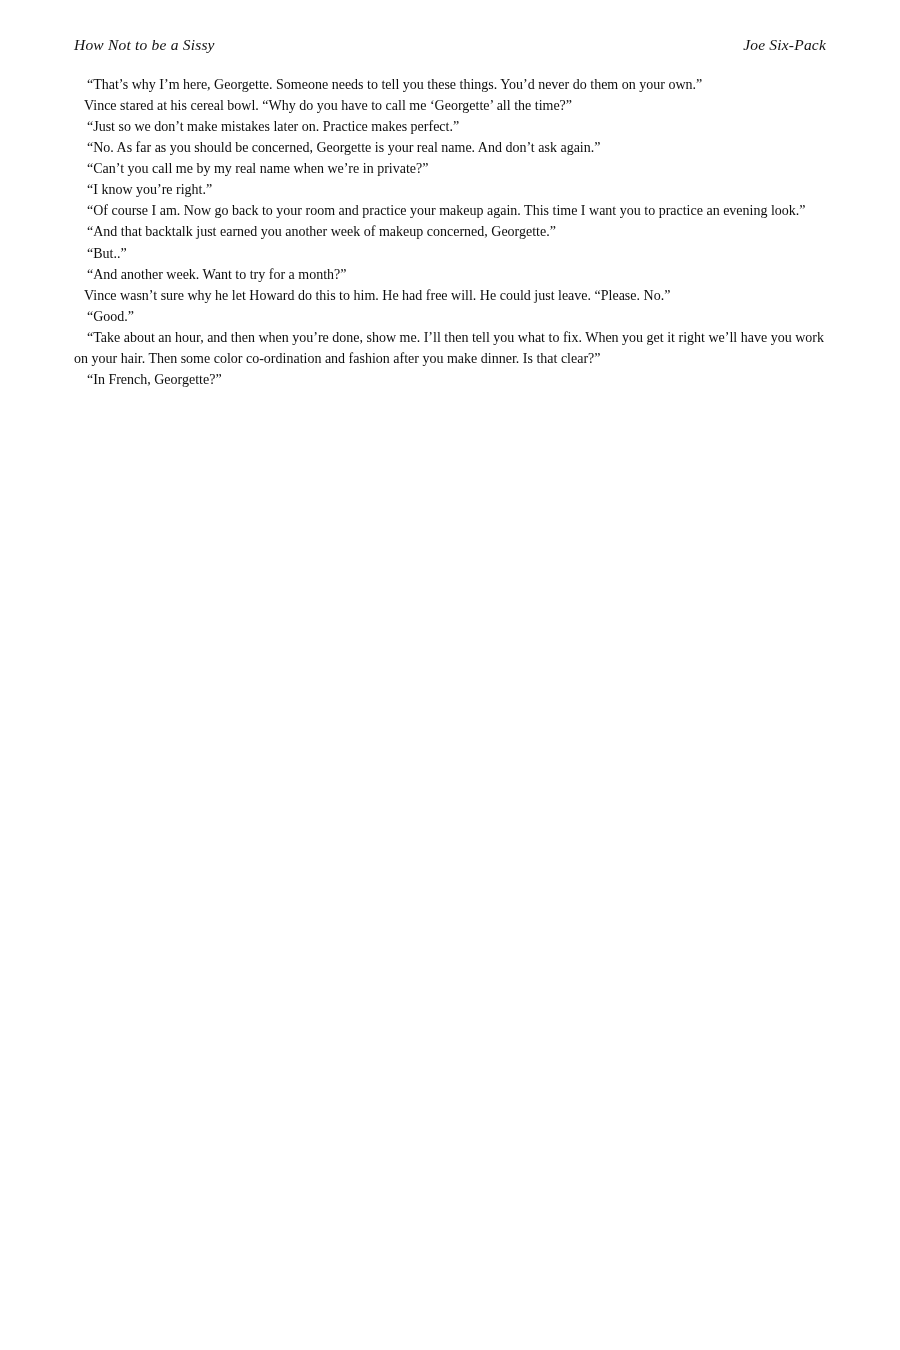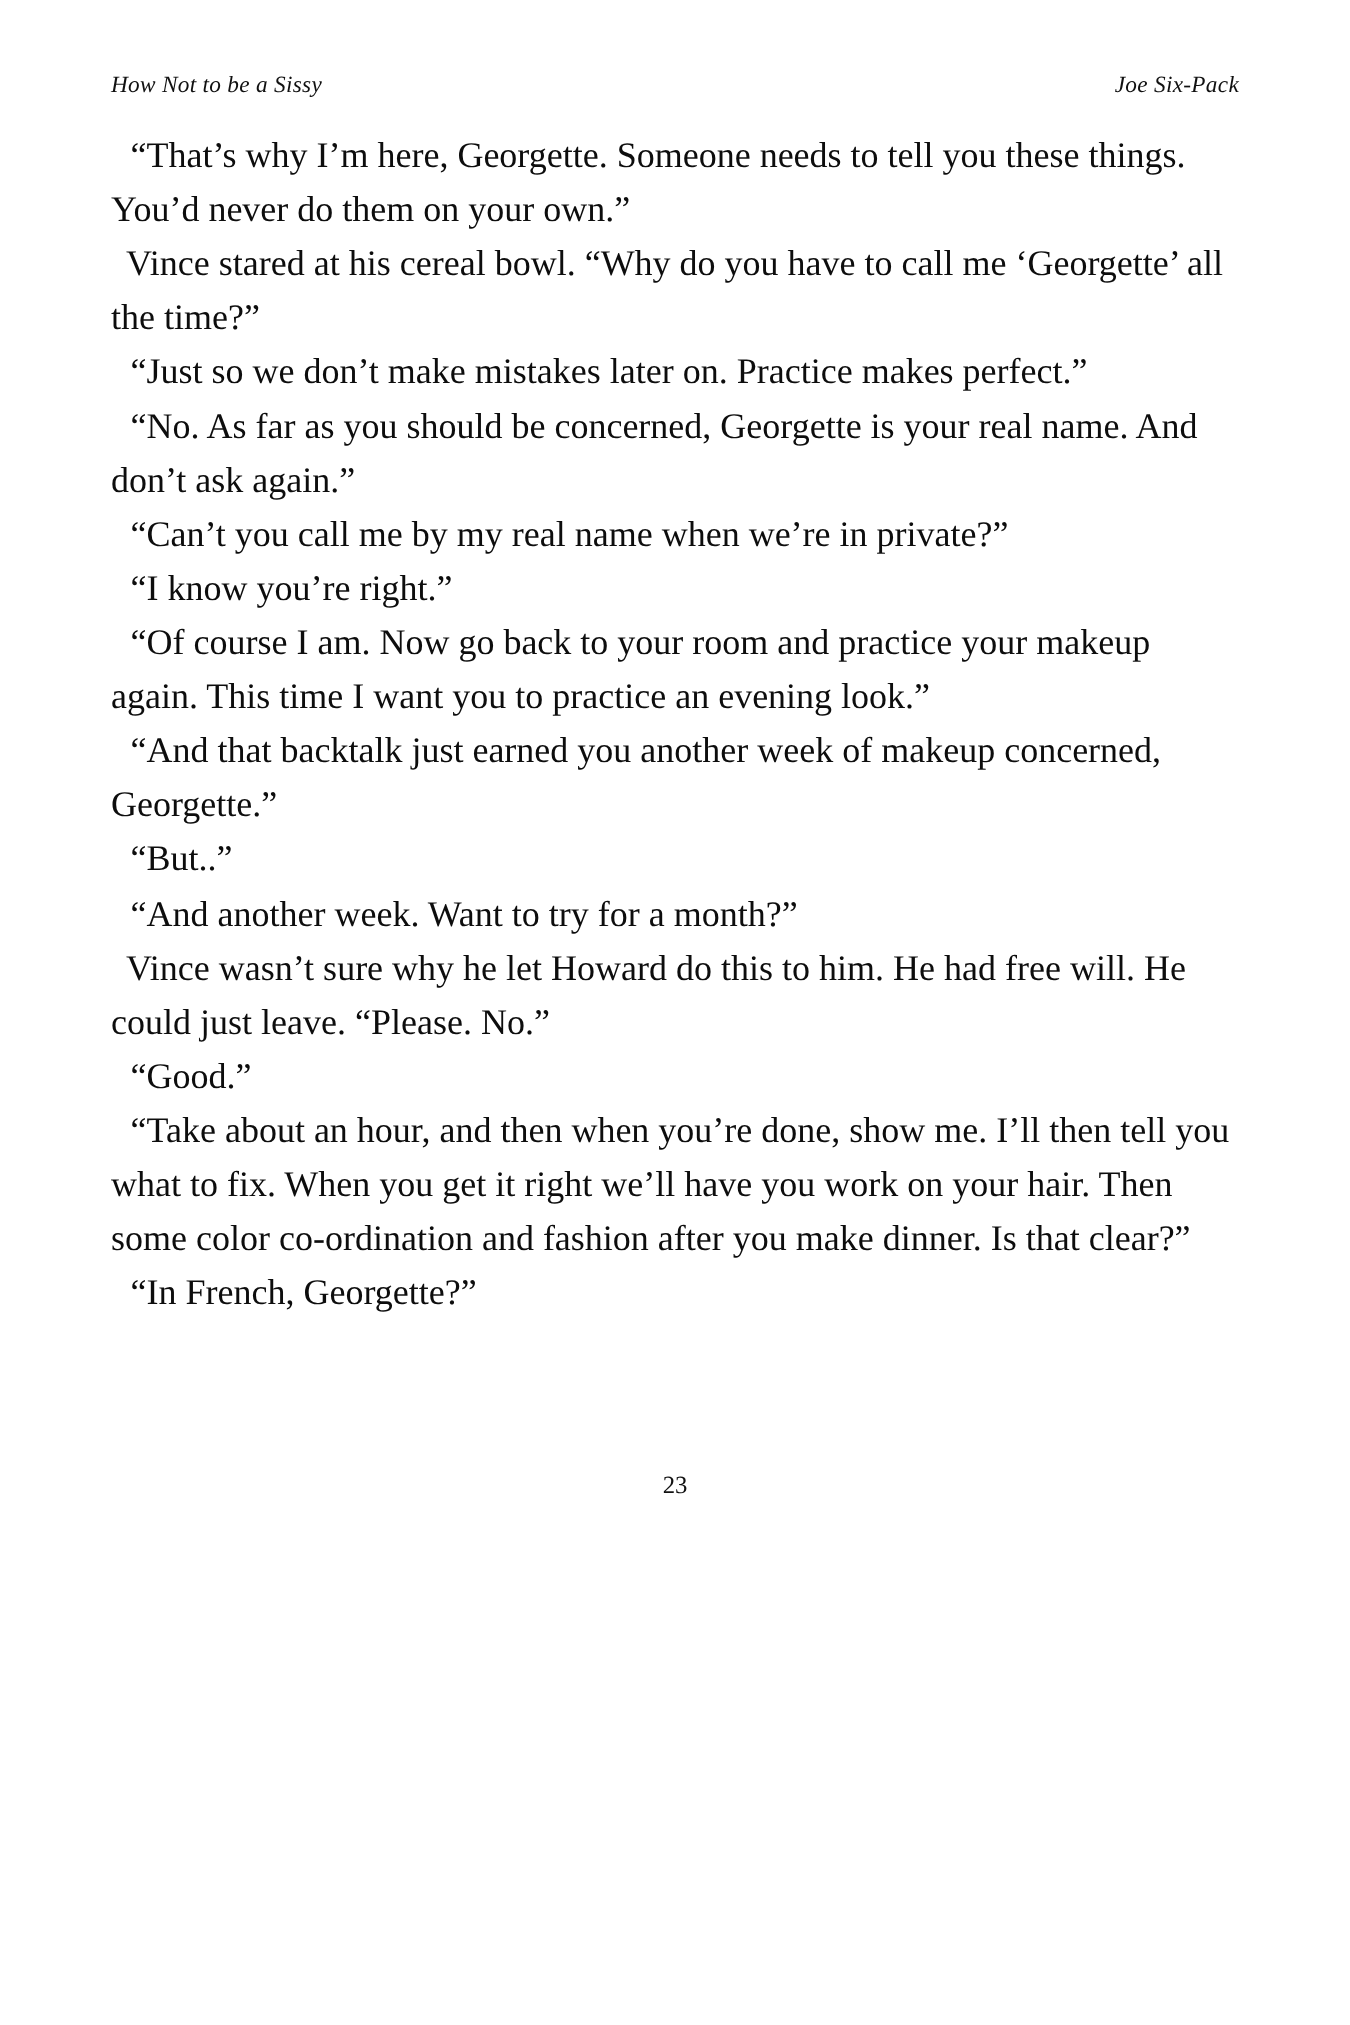--- a/index.html
+++ b/index.html
@@ -13,38 +13,37 @@
     font-family: "Liberation Serif", serif;
     color: #0d0d0d;
     overflow: hidden;
   }
   .page {
     position: relative;
     width: 900px;
     height: 1038px;
     box-sizing: border-box;
     padding: 36px 74px 0 74px;
-    margin-top: 12px;
   }
   .running-head {
     display: flex;
     justify-content: space-between;
     align-items: baseline;
     font-style: italic;
     font-size: 15.5px;
     letter-spacing: 0.2px;
     color: #111;
     margin-bottom: 20px;
   }
   .running-head .verso,
   .running-head .recto {
     white-space: nowrap;
   }
   .body-text {
-    font-size: 24px;
+    font-size: 14px;
     line-height: 1.505;
     text-align: left;
     color: #0d0d0d;
   }
   .body-text p {
     margin: 0;
     text-indent: 13px;
   }
   .body-text p.narrative {
     text-indent: 10px;
@@ -79,15 +78,14 @@
     <p>“Of course I am. Now go back to your room and practice your makeup again. This time I want you to practice an evening look.”</p>
     <p>“And that backtalk just earned you another week of makeup concerned, Georgette.”</p>
     <p>“But..”</p>
     <p>“And another week. Want to try for a month?”</p>
     <p class="narrative">Vince wasn’t sure why he let Howard do this to him. He had free will. He could just leave. “Please. No.”</p>
     <p>“Good.”</p>
     <p>“Take about an hour, and then when you’re done, show me. I’ll then tell you what to fix. When you get it right we’ll have you work on your hair. Then some color co-ordination and fashion after you make dinner. Is that clear?”</p>
     <p>“In French, Georgette?”</p>
   </div>
 
-  <div class="folio">23</div>
 
 </div>
 
 </body></html>

